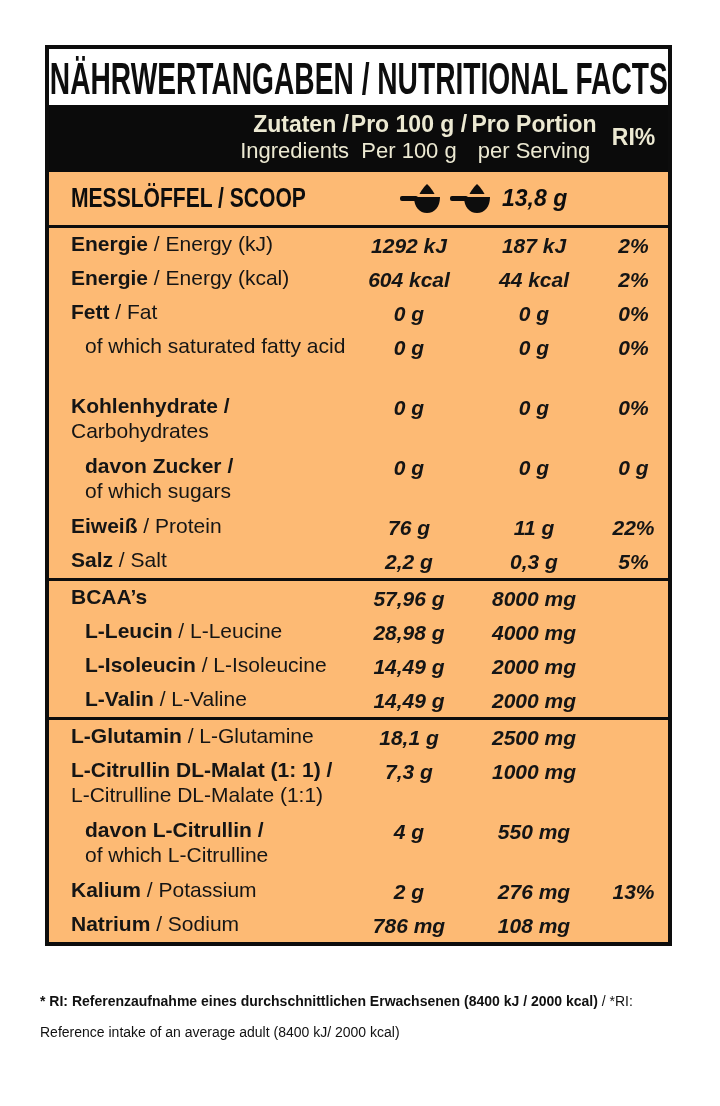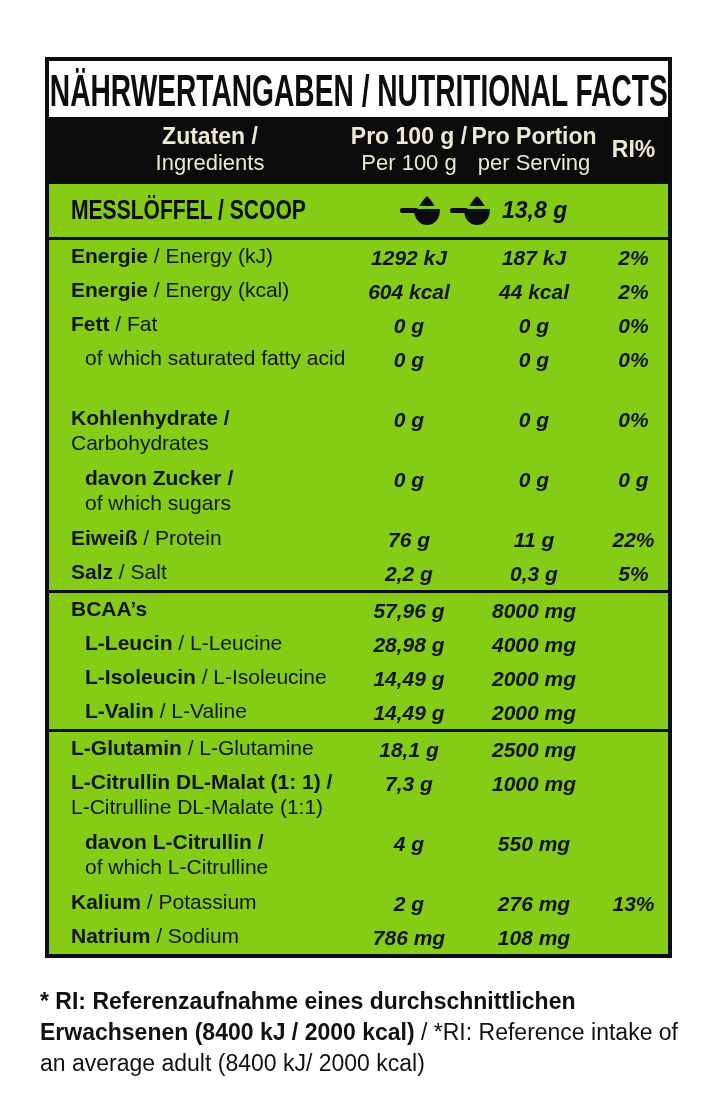--- a/index.html
+++ b/index.html
@@ -10,22 +10,21 @@
     font-family: "Liberation Sans", sans-serif;
     color: #151515;
     position: relative;
     overflow: hidden;
   }
   .panel {
     position: absolute;
     left: 45px; top: 45px;
     width: 627px;
     border: 4px solid #0d0d0d;
-    background: #84cc16;
-    margin-top: 12px;
+    background: #fdba74;
   }
   
   .title-row {
     height: 56px;
     display: flex; align-items: center; justify-content: center;
     overflow: hidden;
     background: #ffffff;
   }
   .title-text {
     font-size: 44px;
@@ -41,21 +40,21 @@
   .head-band {
     background: #0b0b0b;
     color: #ece9d2;
     display: grid;
     grid-template-columns: 300px 120px 130px 69px;
     align-items: center;
     min-height: 64px;
     padding: 6px 0 8px 0;
   }
   .hcell { text-align: center; }
-  .hcell.first { text-align: center; padding-left: 22px; }
+  .hcell.first { text-align: right; padding-left: 22px; }
   .hc-de { font-weight: bold; font-size: 23px; line-height: 27px; }
   .hc-en { font-weight: normal; font-size: 22px; line-height: 26px; }
   .hc-ri { font-weight: bold; font-size: 23px; }
   
   .scoop-row {
     display: grid;
     grid-template-columns: 300px 1fr;
     align-items: center;
     height: 56px;
     border-bottom: 3px solid #0d0d0d;
@@ -104,21 +103,21 @@
     line-height: 25px;
     font-style: italic;
   }
   .divider { height: 3px; background: #0d0d0d; }
   
   .footnote {
     position: absolute;
     left: 40px; top: 986px;
     width: 652px;
     margin: 0;
-    font-size: 23px;
+    font-size: 14px;
     line-height: 31px;
     color: #111111;
   }
   .footnote .b { font-weight: bold; }
 </style>
 </head>
 <body>
 
 <div class="panel">
 

